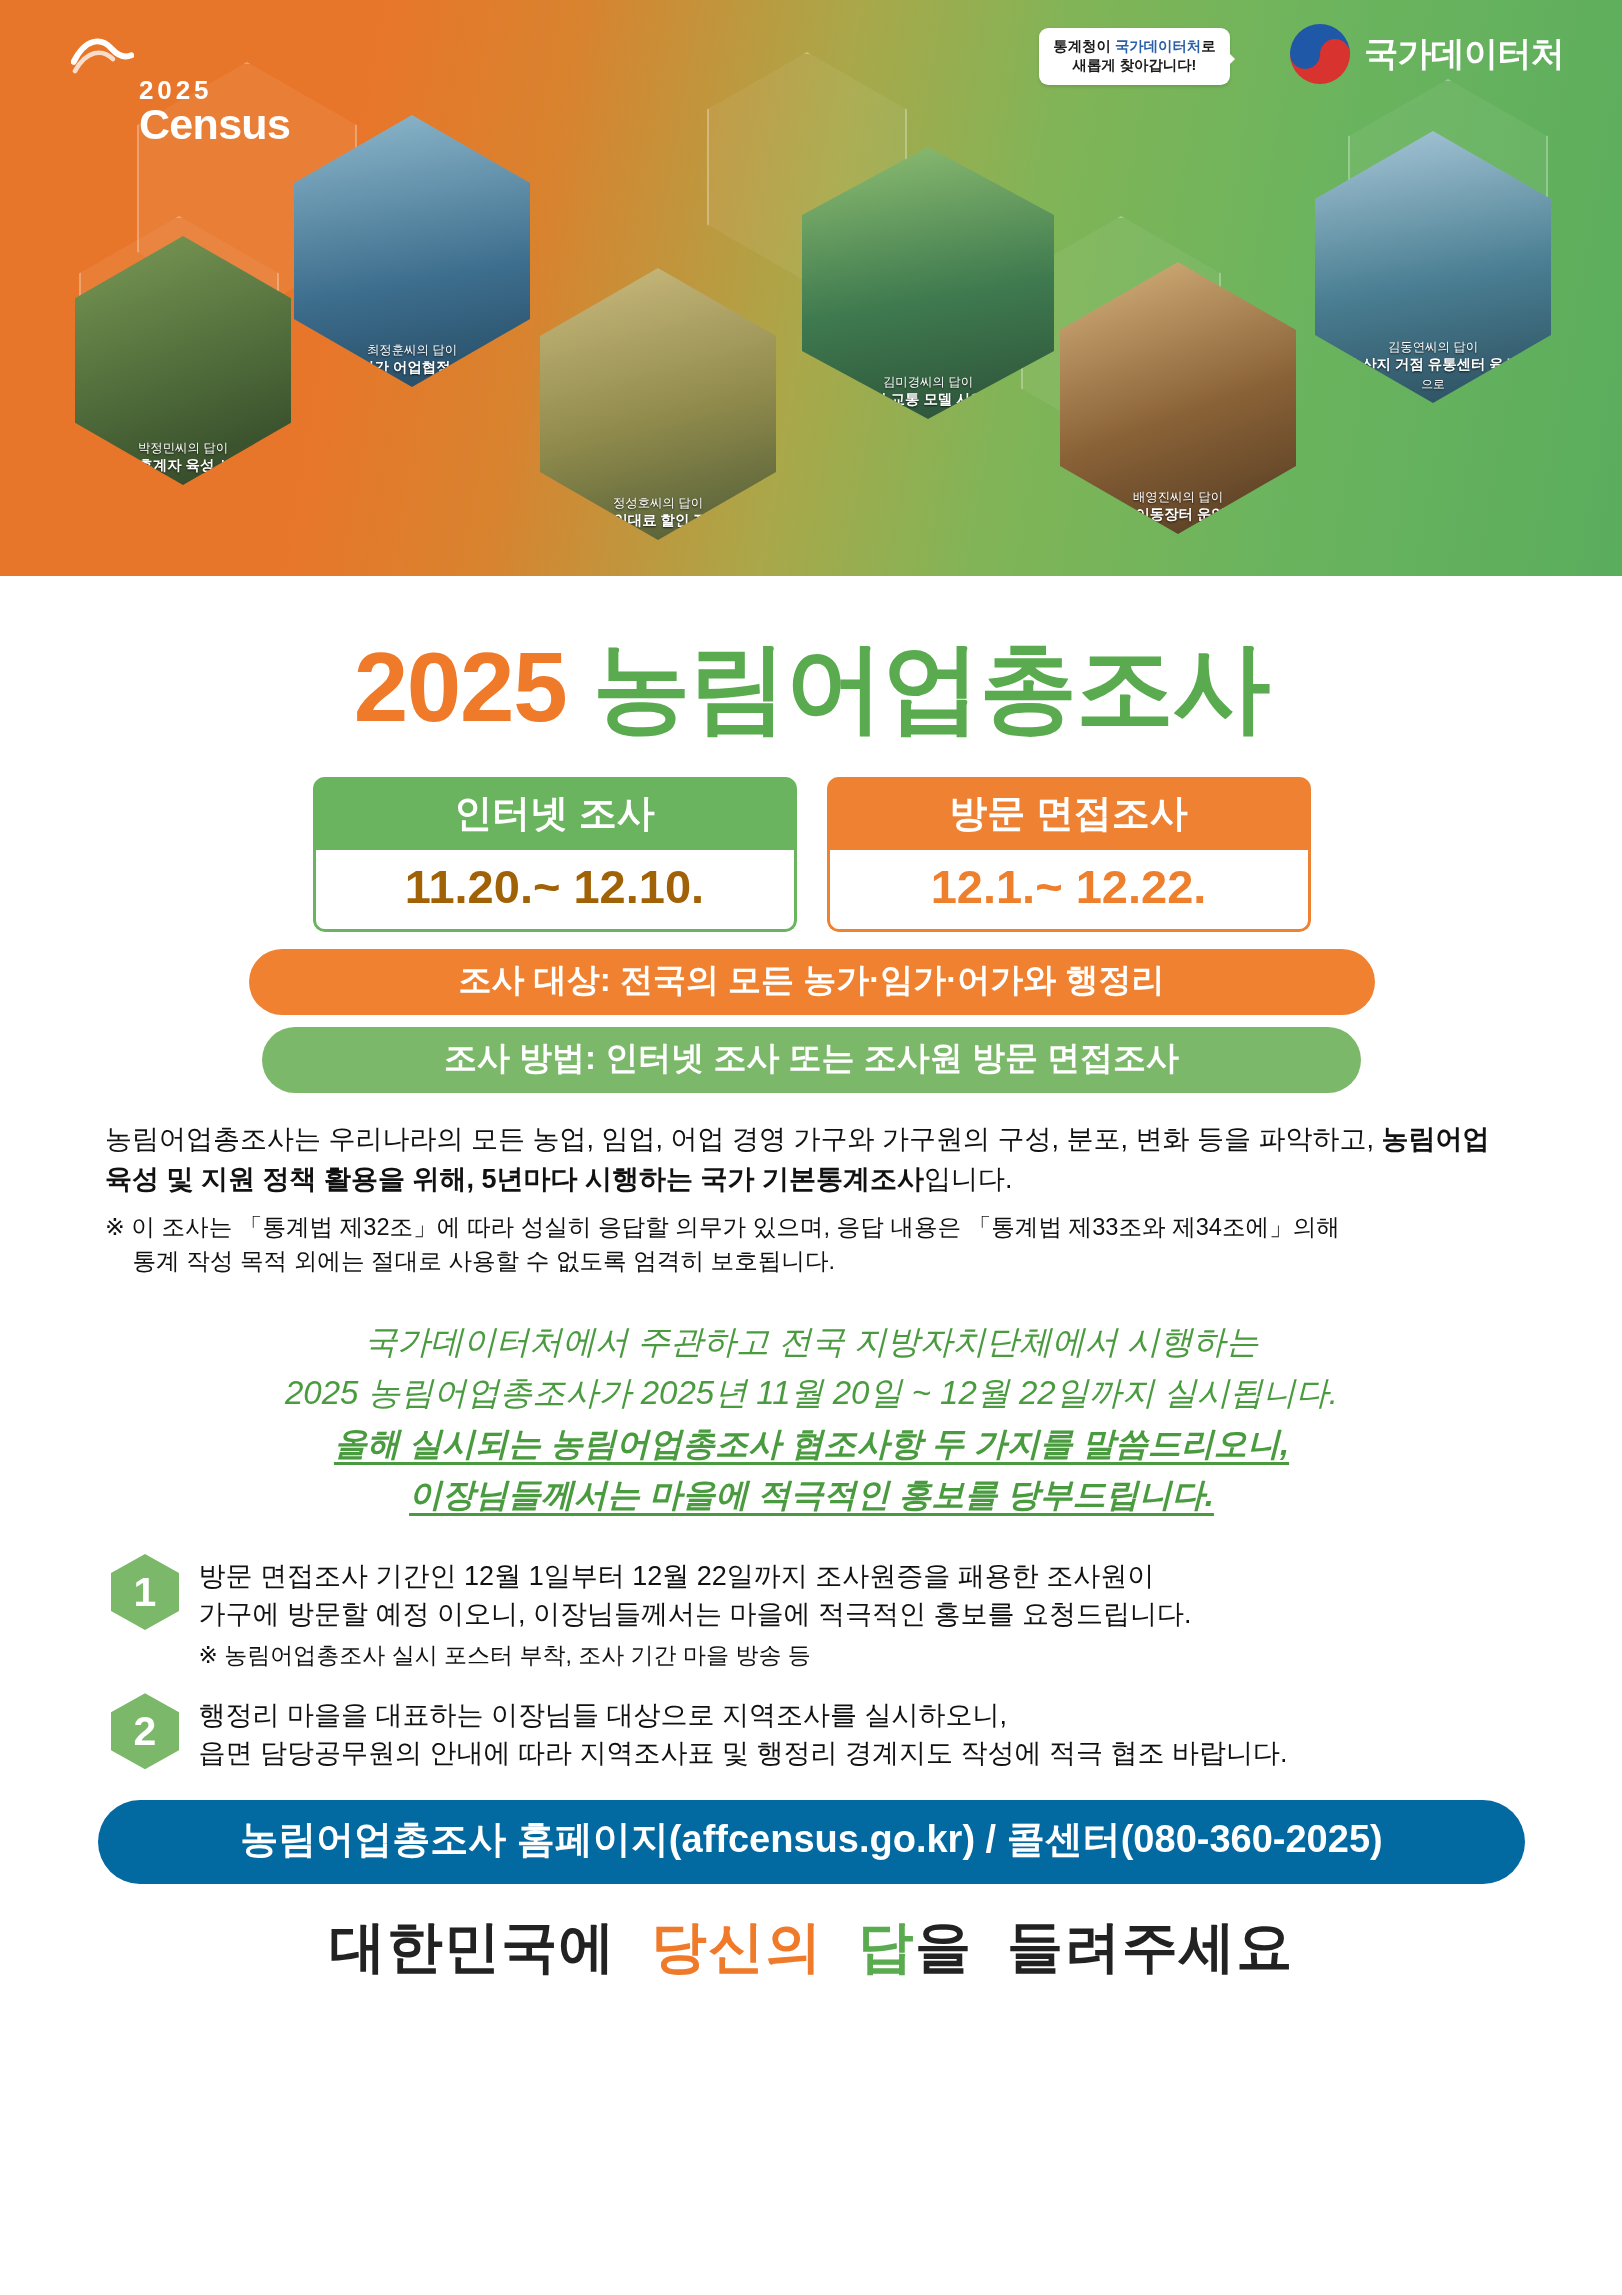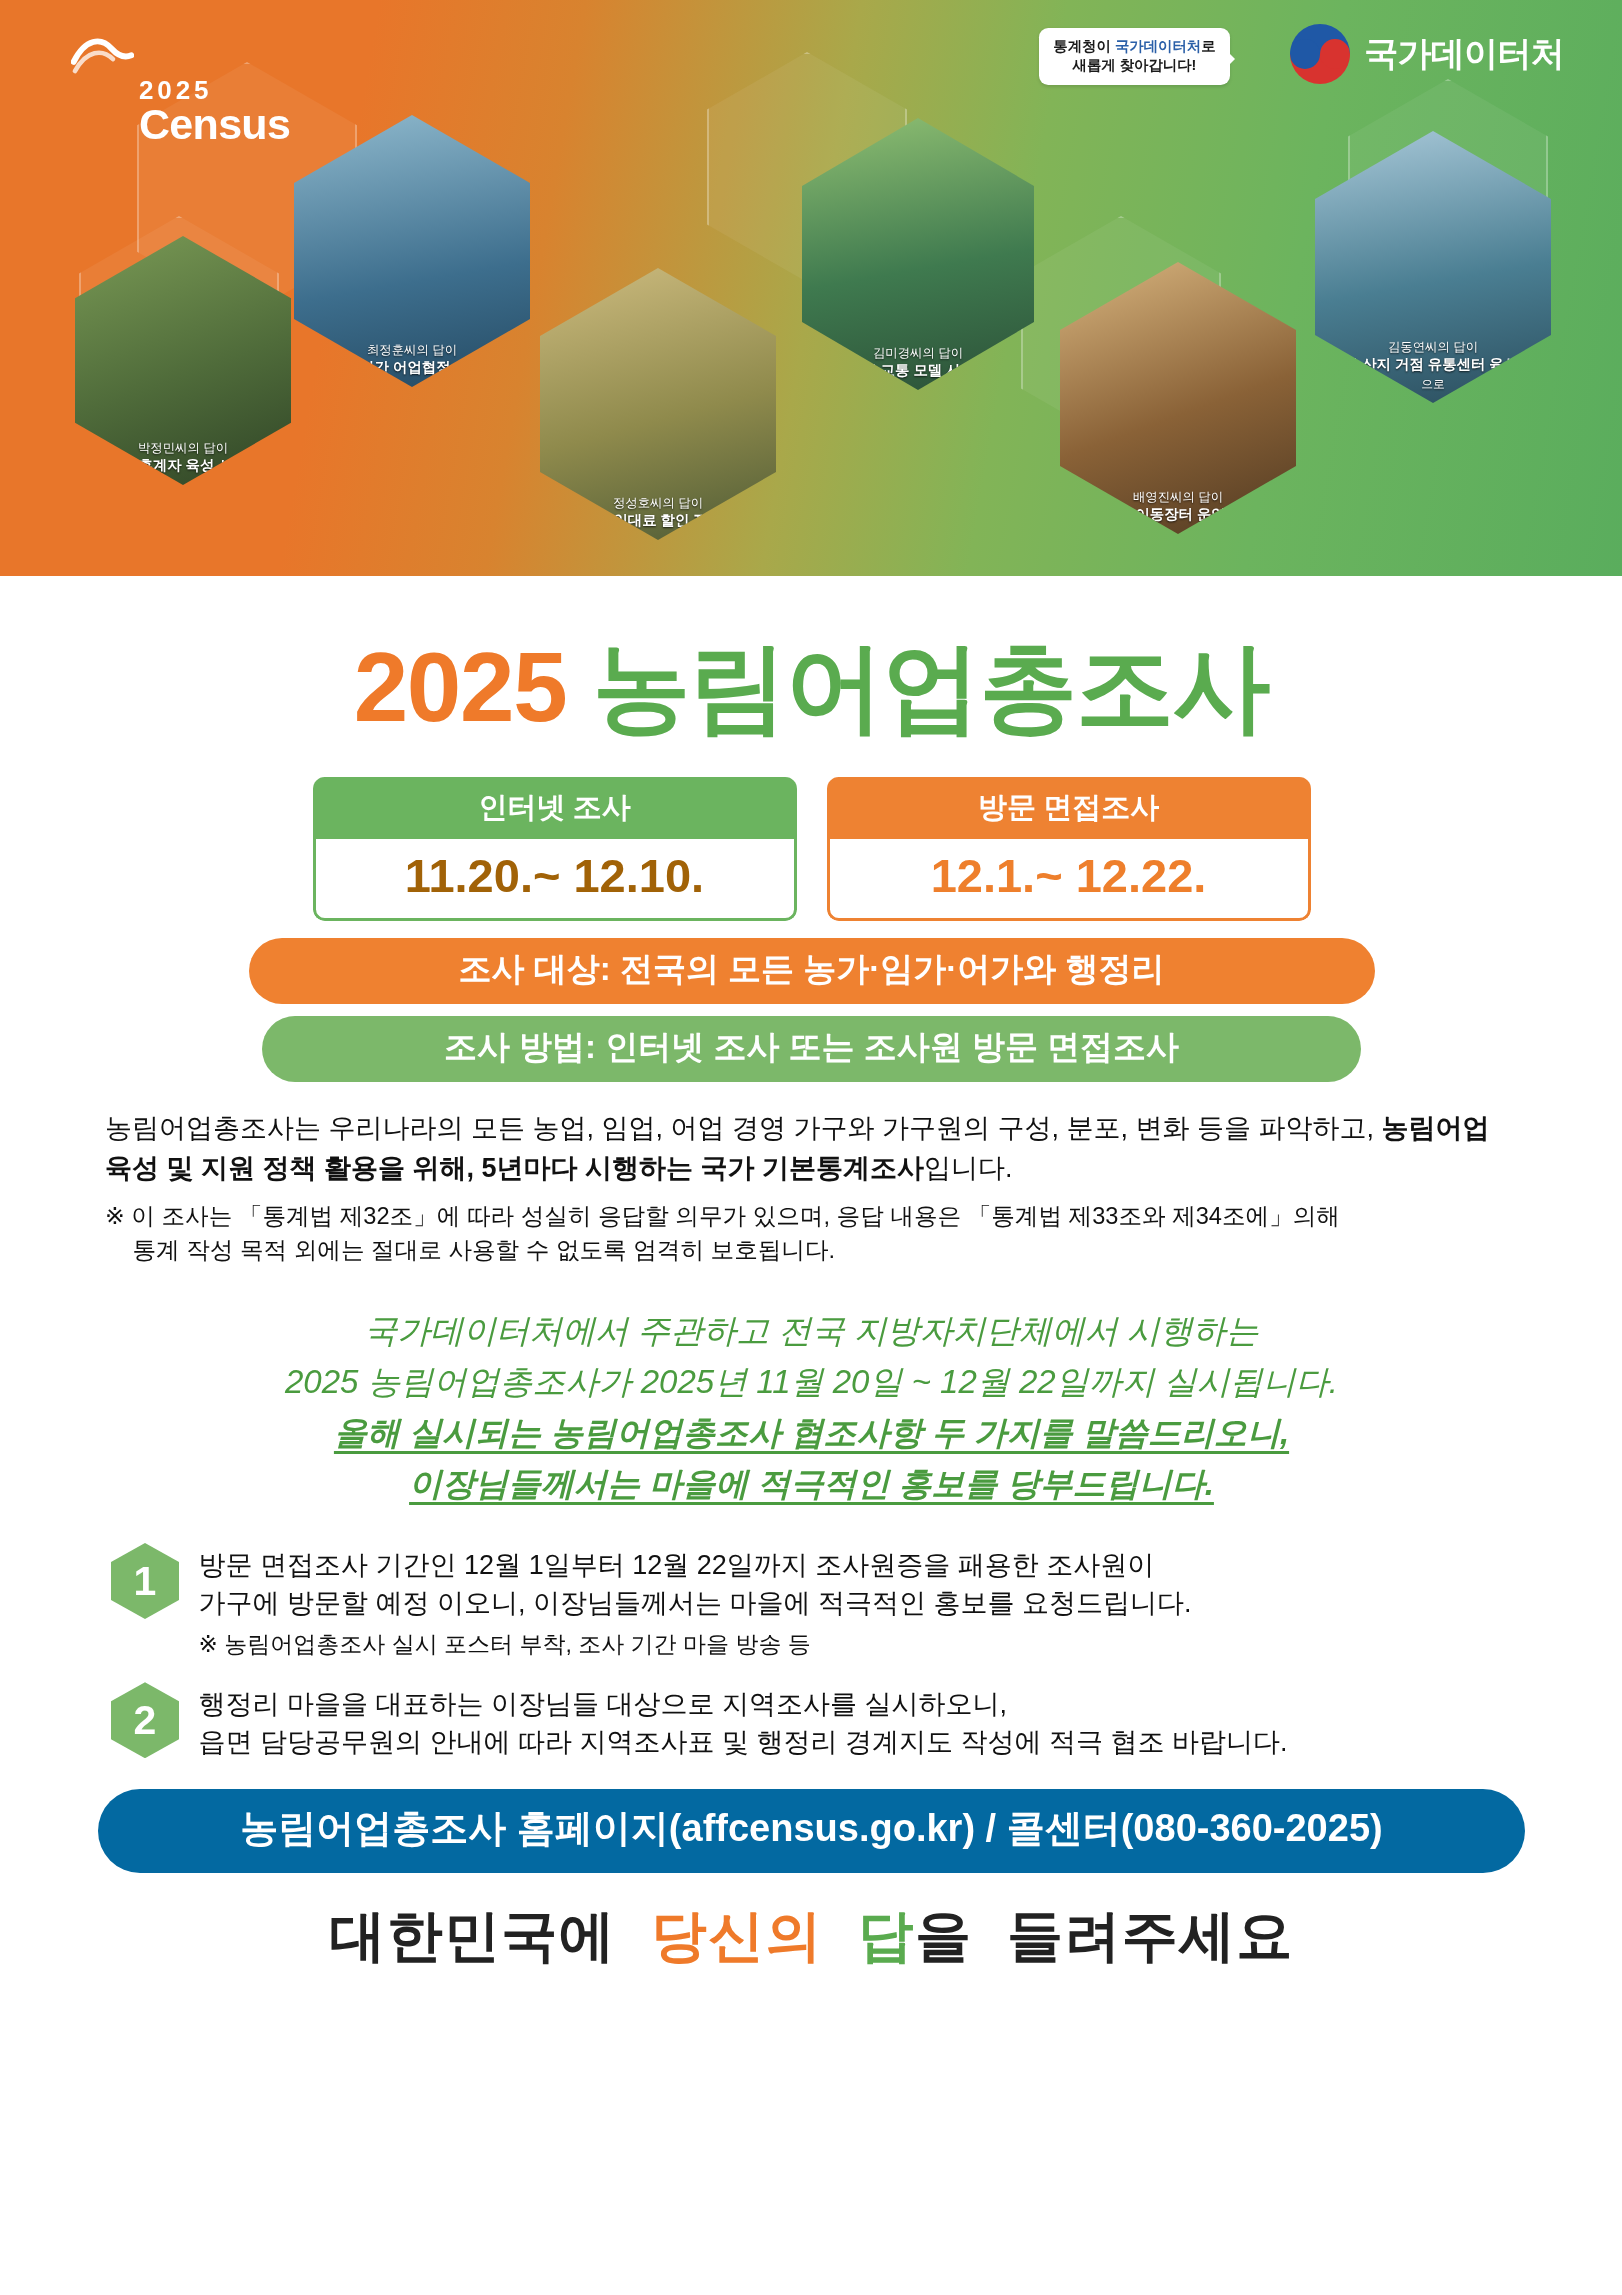--- a/index.html
+++ b/index.html
@@ -83,21 +83,21 @@
     font-size:98px;font-weight:700;letter-spacing:-1.3px;
   }
   .title .num{color:#ef7a2a;}
   .title .kr{color:#5aab4f;}
   
   .periods{
     display:flex;justify-content:center;gap:30px;margin-top:22px;
   }
   .pbox{width:484px;border-radius:11.8px;overflow:hidden;text-align:center;}
   .pbox .head{
-    color:#fff;font-size:29px;font-weight:700;padding:10.5px 0 11.8px;font-family:Liberation Serif, serif;
+    color:#fff;font-size:38px;font-weight:700;padding:10.5px 0 11.8px;
   }
   .pbox .val{
     font-size:47px;font-weight:700;padding:9.2px 0 14.4px;background:#fff;
     border:3.3px solid;border-top:none;border-radius:0 0 11.8px 11.8px;
   }
   .pbox.green .head{background:#6bb45f;}
   .pbox.green .val{color:#a16207;border-color:#6bb45f;}
   .pbox.orange .head{background:#ee8232;}
   .pbox.orange .val{color:#ee7f2c;border-color:#ee8232;}
   
@@ -192,21 +192,21 @@
     </div>
   </div>
 
   <div class="photo-hex" style="left:540px;top:268px;width:236px;height:272px;background:linear-gradient(165deg,#cdbb7f,#8f8a4c 55%,#4e5b35);">
     <div class="cap">
       <span>정성호씨의 답이</span><br>
       <span class="l2"><span>농기계 임대료 할인 정책</span> <span class="sm">으로</span></span>
     </div>
   </div>
 
-  <div class="photo-hex" style="left:802px;top:118px;width:232px;height:272px;background:linear-gradient(170deg,#8fbf72,#3f7a4f 55%,#2c5138);">
+  <div class="photo-hex" style="left:802px;top:147px;width:252px;height:272px;background:linear-gradient(170deg,#8fbf72,#3f7a4f 55%,#2c5138);">
     <div class="cap">
       <span>김미경씨의 답이</span><br>
       <span class="l2"><span>농촌형 교통 모델 사업</span> <span class="sm">으로</span></span>
     </div>
   </div>
 
   <div class="photo-hex" style="left:1060px;top:262px;width:236px;height:272px;background:linear-gradient(160deg,#d8b57f,#8a6237 55%,#513a22);">
     <div class="cap">
       <span>배영진씨의 답이</span><br>
       <span class="l2"><span>농촌 이동장터 운영</span> <span class="sm">으로</span></span>

